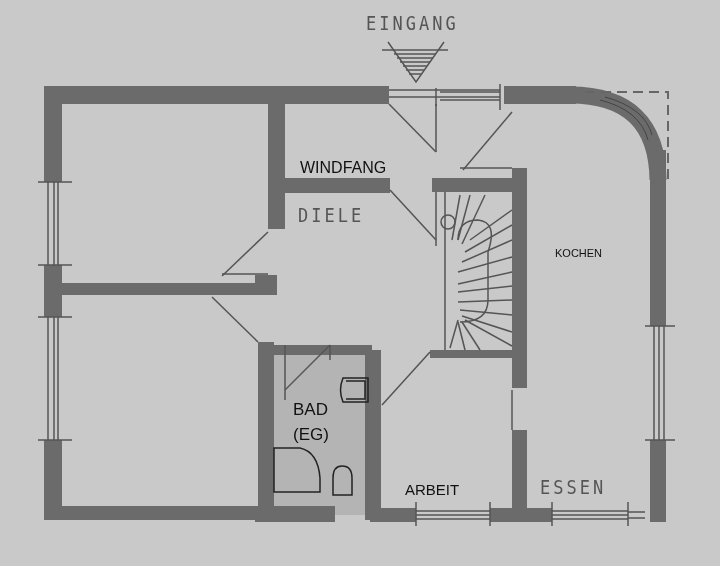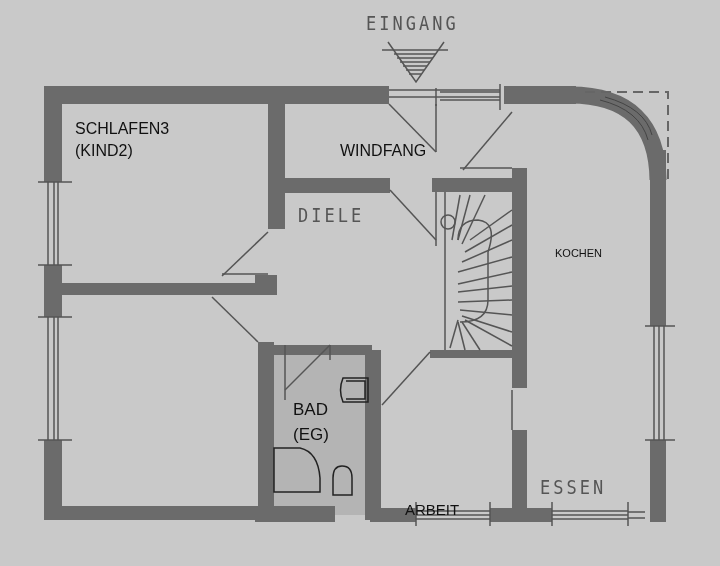--- a/index.html
+++ b/index.html
@@ -154,43 +154,39 @@
       <line x1="397" y1="58" x2="433" y2="58"></line>
       <line x1="400" y1="62" x2="430" y2="62"></line>
       <line x1="403" y1="66" x2="427" y2="66"></line>
       <line x1="406" y1="70" x2="424" y2="70"></line>
       <line x1="409" y1="74" x2="421" y2="74"></line>
     </g>
   </svg>
 
   <div class="label stencil" style="left:366px; top:12px;">EINGANG</div>
 
-  <div class="label" style="left:75px; top:118px;">
-    <div>SCHLAFEN3</div>
-    <div>(KIND2)</div>
-  </div>
 
-  <div class="label" style="left:300px; top:140px;margin-left:40px;">
+  <div class="label" style="left:300px; top:157px;">
     <div>WINDFANG</div>
   </div>
 
   <div class="label stencil" style="left:298px; top:204px;">
     <div>DIELE</div>
   </div>
 
   <div class="label" style="left:555px; top:246px; font-size:11px;">
     <div>KOCHEN</div>
   </div>
 
 
   <div class="label" style="left:293px; top:398px; font-size:17px; line-height:1.45;">
     <div>BAD</div>
     <div>(EG)</div>
   </div>
 
-  <div class="label" style="left:405px; top:500px; font-size:15px;">
+  <div class="label" style="left:405px; top:480px; font-size:15px;">
     <div>ARBEIT</div>
   </div>
 
   <div class="label stencil" style="left:540px; top:476px;">
     <div>ESSEN</div>
   </div>
 </div>
 
 </body></html>

